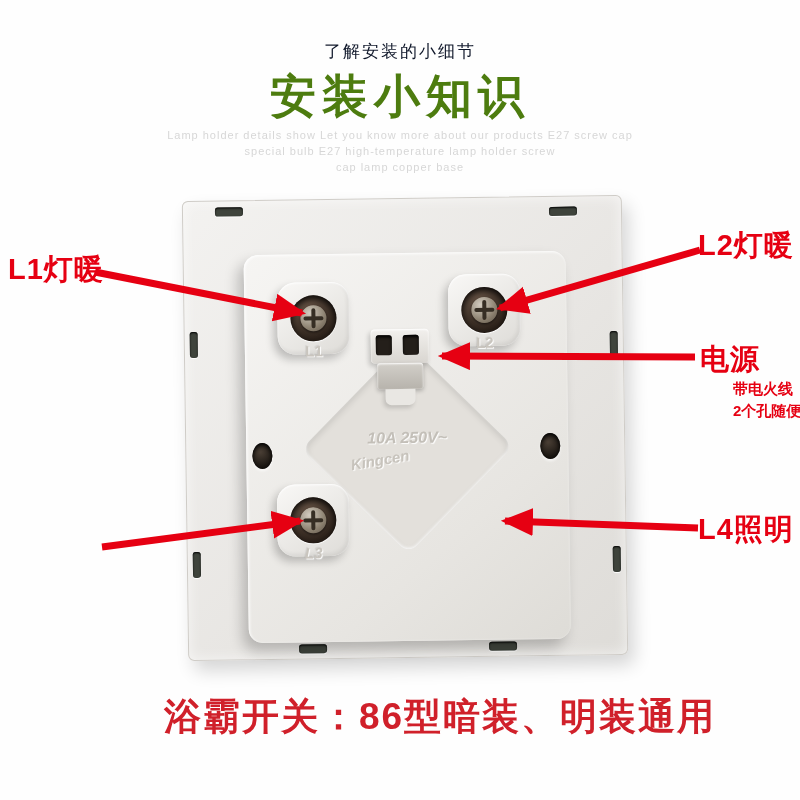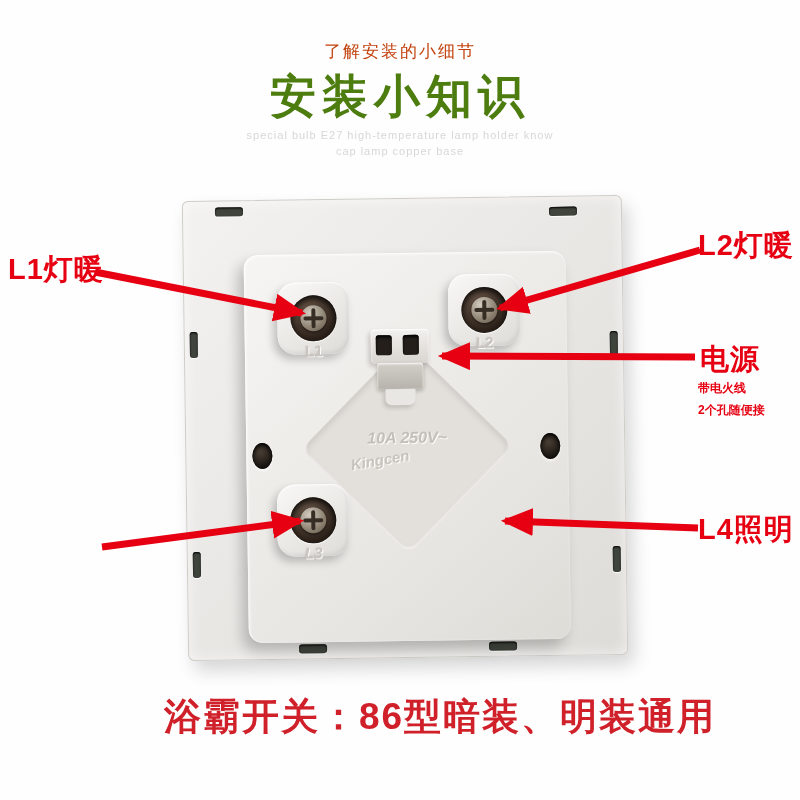--- a/index.html
+++ b/index.html
@@ -6,21 +6,21 @@
   body{
     width:800px;height:800px;position:relative;overflow:hidden;
     background:#fefefe;
     font-family:"Liberation Sans","DejaVu Sans",sans-serif;
   }
   .page{position:absolute;inset:0;}
 
   
   .subtitle{
     position:absolute;top:40px;left:0;width:100%;text-align:center;
-    font-size:17px;color:#c2410c;letter-spacing:2px;font-weight:500;
+    font-size:17px;color:#0f172a;letter-spacing:2px;font-weight:500;
   }
   .title{
     position:absolute;top:66px;left:0;width:100%;text-align:center;
     font-size:46px;color:#4d7c0f;letter-spacing:6px;font-weight:600;
   }
   .watermark{
     position:absolute;top:127px;left:0;width:100%;text-align:center;
     font-size:11px;line-height:16px;color:#d7d7d7;letter-spacing:1px;
   }
 
@@ -130,21 +130,21 @@
     border-radius:0 0 6px 6px;background:#e9e7e3;
     box-shadow:-2px 3px 4px rgba(0,0,0,0.15);
   }
 
   
   .arrows{position:absolute;inset:0;z-index:5;pointer-events:none;}
   .ann{
     position:absolute;z-index:6;color:var(--annotation-red,#e60012);
     font-weight:700;font-size:29px;letter-spacing:1px;white-space:nowrap;
   }
-  .ann.small{font-size:12px;font-weight:700;letter-spacing:0;}
+  .ann.small{font-size:15px;font-weight:700;letter-spacing:0;margin-left:35px;}
   .ann-l1{left:8px;top:250px;}
   .ann-l2{left:698px;top:226px;}
   .ann-power{left:700px;top:340px;}
   .ann-power-note1{left:698px;top:380px;}
   .ann-power-note2{left:698px;top:402px;}
   .ann-l4fan{left:8px;top:530px;}
   .ann-l4light{left:698px;top:510px;}
 
   
   .caption{
@@ -154,21 +154,22 @@
   }
 </style>
 </head>
 <body>
 
 <div class="page">
 
   <div class="subtitle">了解安装的小细节</div>
   <div class="title">安装小知识</div>
   <div class="watermark">
-    <div>special bulb E27 high-temperature lamp holder know</div>
+    <div>Lamp holder details show Let you know more about our products E27 screw cap</div>
+    <div>special bulb E27 high-temperature lamp holder screw</div>
     <div>cap lamp copper base</div>
   </div>
 
   <div class="plate">
     <div class="slot tl"></div>
     <div class="slot tr"></div>
     <div class="slot lt"></div>
     <div class="slot lb"></div>
     <div class="slot rt"></div>
     <div class="slot rb"></div>

